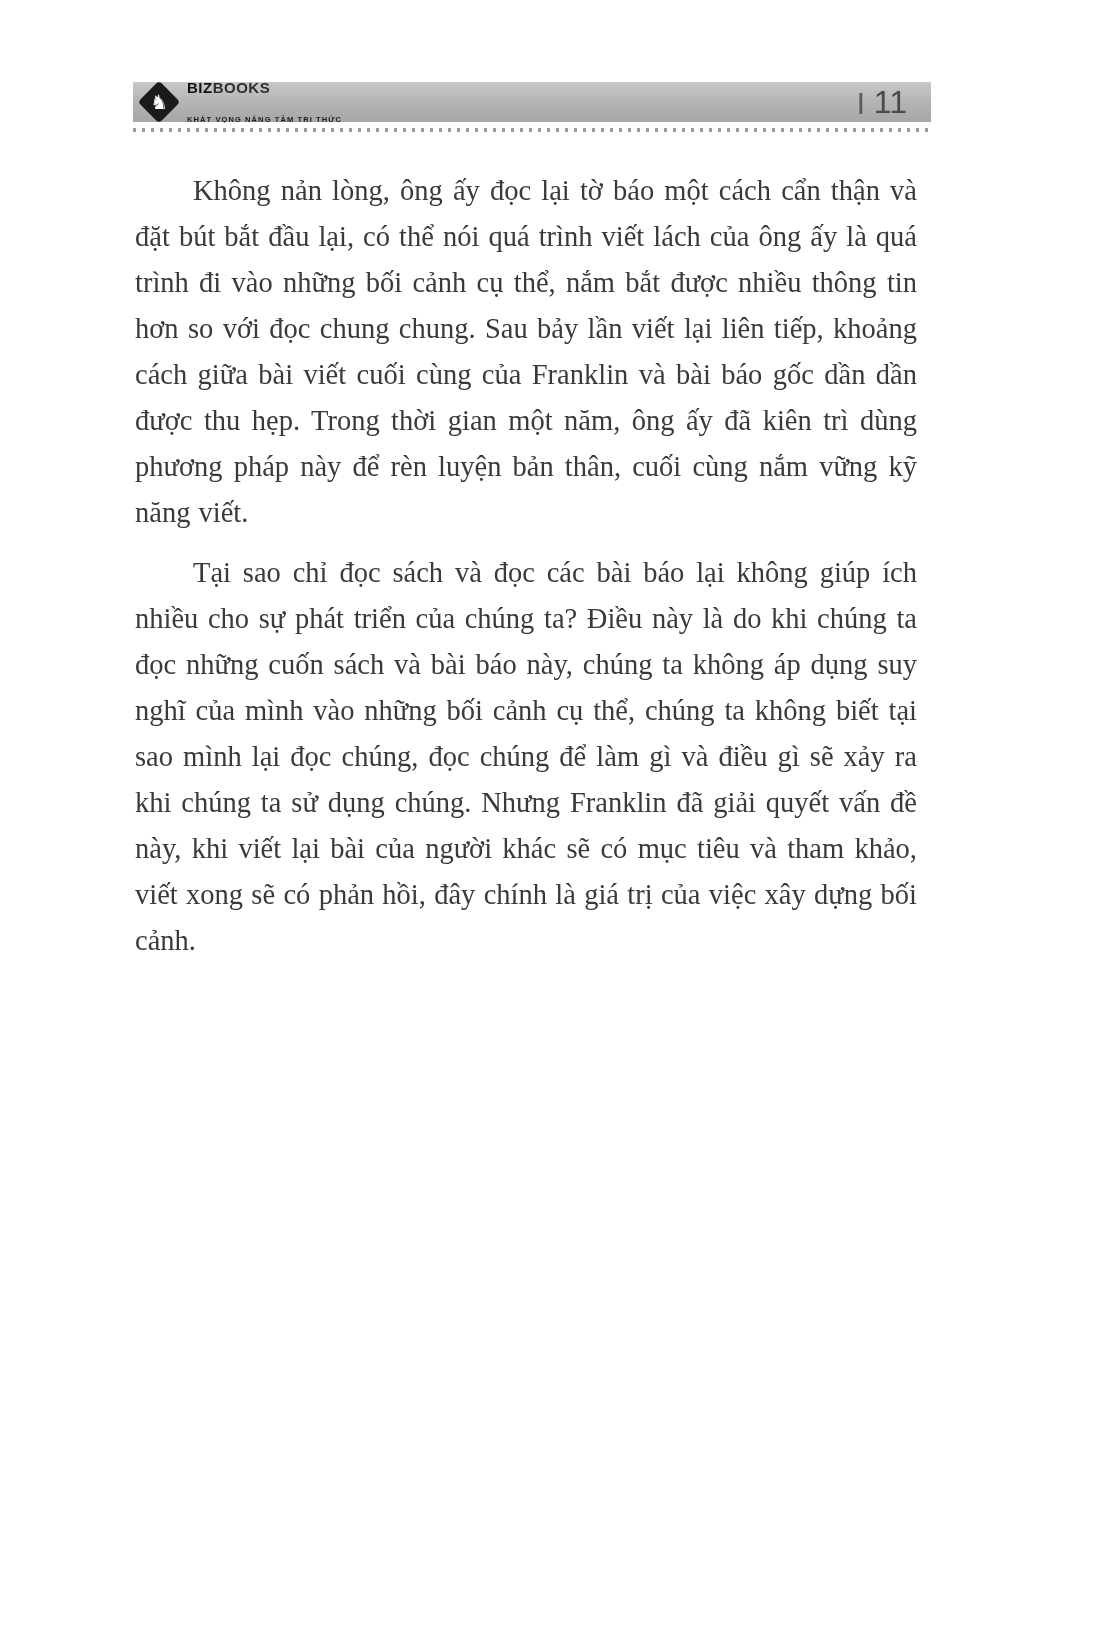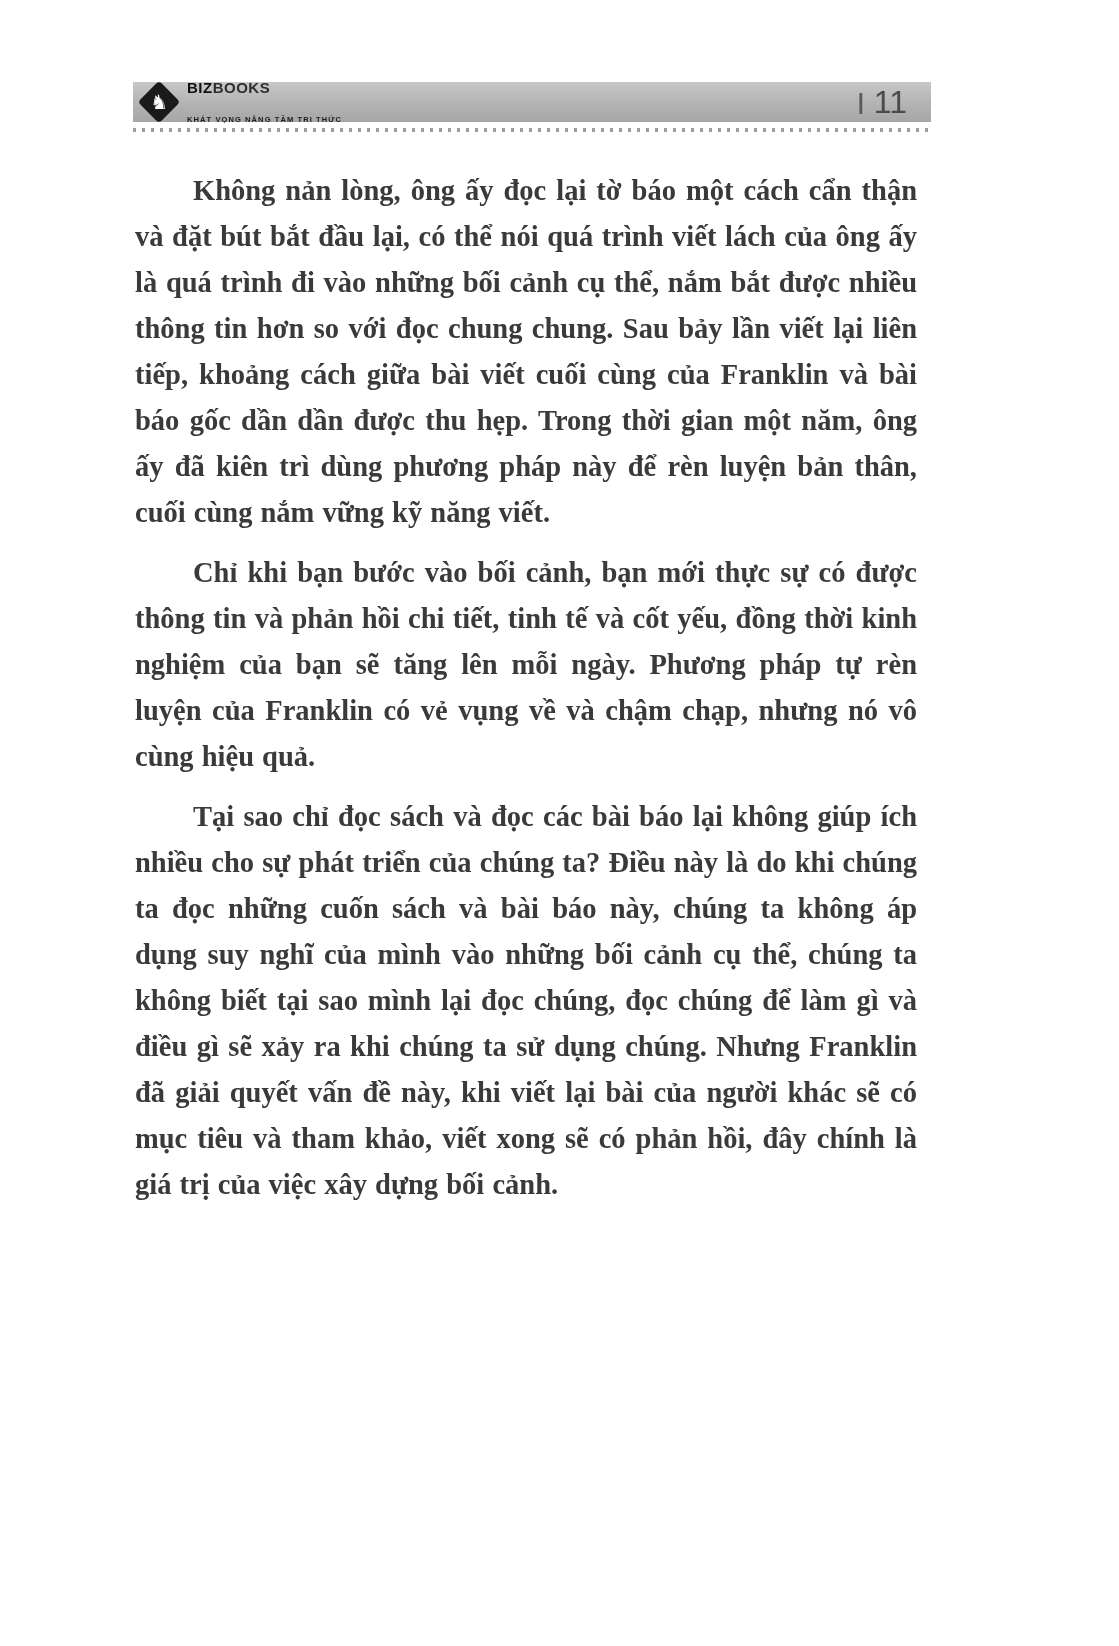--- a/index.html
+++ b/index.html
@@ -129,21 +129,20 @@
   .content p {
     margin: 0 0 14px 0;
     font-size: 28.5px;
     line-height: 46px;
     text-align: justify;
     color: #3a3a3a;
     word-spacing: 1px;
   }
   .content p.indent {
     text-indent: 58px;
-    font-weight: bold;
   }
 </style>
 </head>
 <body>
 
 <div class="page">
 
   <div class="header">
     <div class="brand">
       <span class="logo-mark">
@@ -158,17 +157,16 @@
     <div class="page-num-wrap">
       <span class="page-num-sep">|</span>
       <span class="page-num">11</span>
     </div>
   </div>
 
   <div class="perforation"></div>
 
   <div class="content">
     <p class="indent">Không nản lòng, ông ấy đọc lại tờ báo một cách cẩn thận và đặt bút bắt đầu lại, có thể nói quá trình viết lách của ông ấy là quá trình đi vào những bối cảnh cụ thể, nắm bắt được nhiều thông tin hơn so với đọc chung chung. Sau bảy lần viết lại liên tiếp, khoảng cách giữa bài viết cuối cùng của Franklin và bài báo gốc dần dần được thu hẹp. Trong thời gian một năm, ông ấy đã kiên trì dùng phương pháp này để rèn luyện bản thân, cuối cùng nắm vững kỹ năng viết.</p>
-    <p class="indent">Chỉ khi bạn bước vào bối cảnh, bạn mới thực sự có được thông tin và phản hồi chi tiết, tinh tế và cốt yếu, đồng thời kinh nghiệm của bạn sẽ tăng lên mỗi ngày. Phương pháp tự rèn luyện của Franklin có vẻ vụng về và chậm chạp, nhưng nó vô cùng hiệu quả.</p>
     <p class="indent">Tại sao chỉ đọc sách và đọc các bài báo lại không giúp ích nhiều cho sự phát triển của chúng ta? Điều này là do khi chúng ta đọc những cuốn sách và bài báo này, chúng ta không áp dụng suy nghĩ của mình vào những bối cảnh cụ thể, chúng ta không biết tại sao mình lại đọc chúng, đọc chúng để làm gì và điều gì sẽ xảy ra khi chúng ta sử dụng chúng. Nhưng Franklin đã giải quyết vấn đề này, khi viết lại bài của người khác sẽ có mục tiêu và tham khảo, viết xong sẽ có phản hồi, đây chính là giá trị của việc xây dựng bối cảnh.</p>
   </div>
 
 </div>
 
 </body></html>

